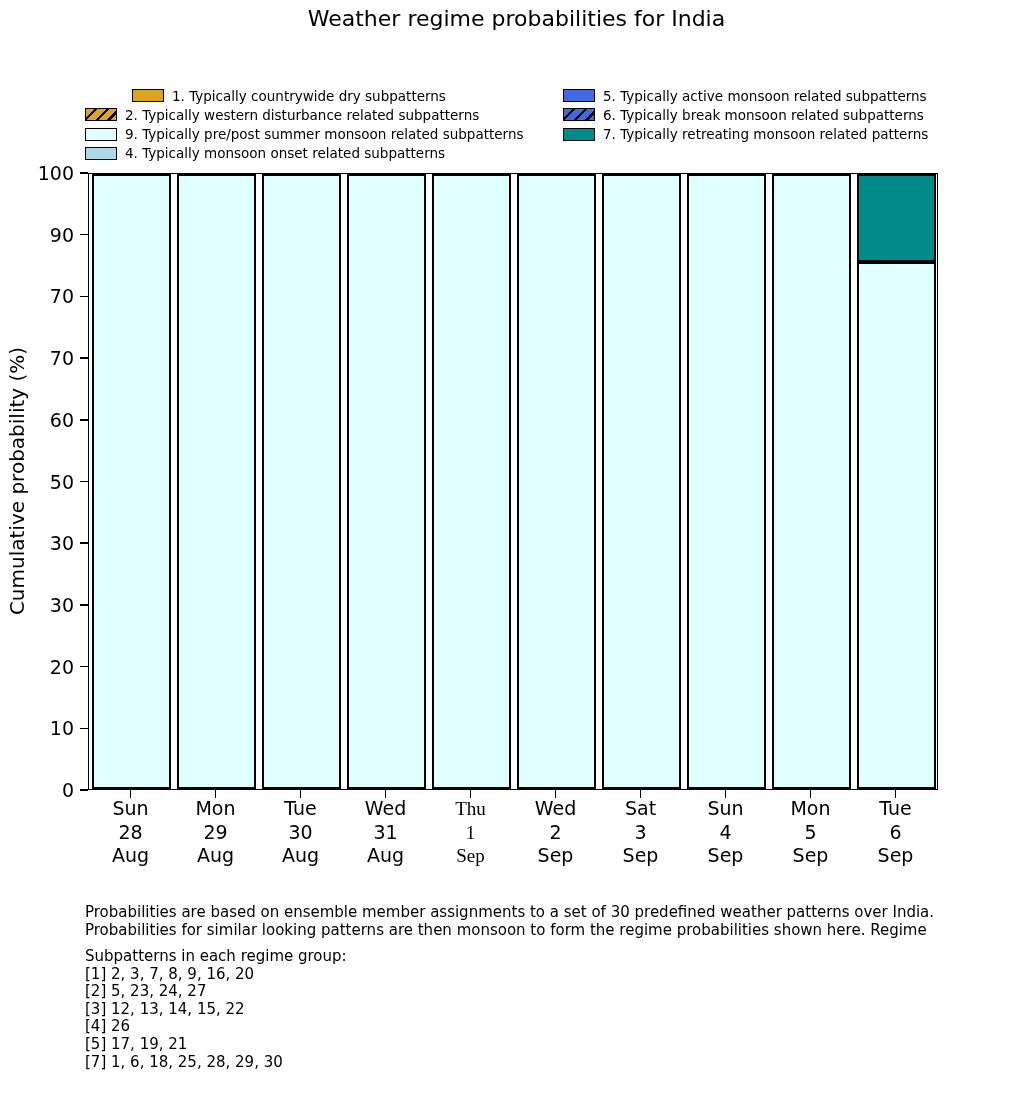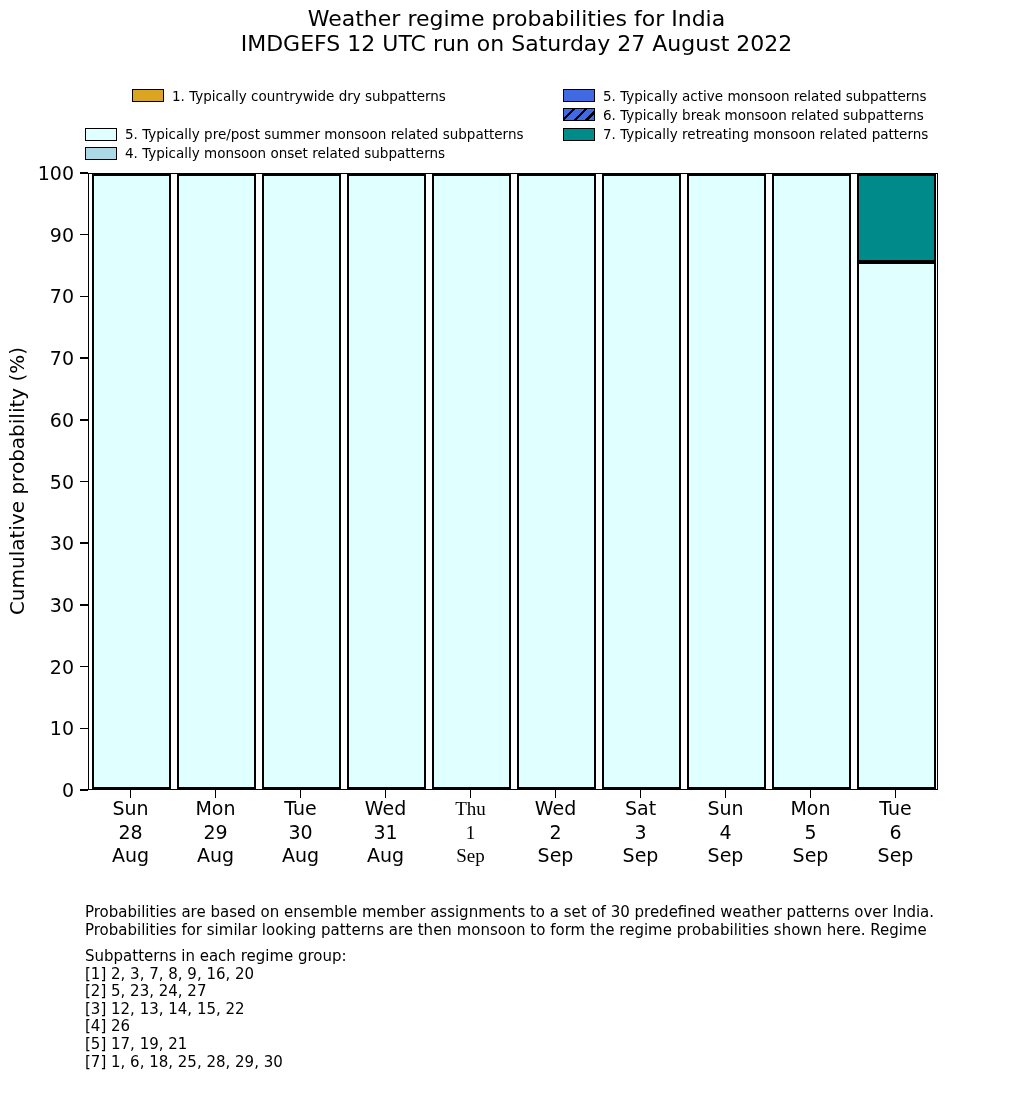--- a/index.html
+++ b/index.html
@@ -18,31 +18,34 @@
   .xtick-mark{position:absolute;width:1.5px;height:8px;background:#000;}
   .xtick-label{position:absolute;text-align:center;font-size:19px;line-height:23.5px;}
   .footnote{position:absolute;left:85px;top:879px;font-size:15px;line-height:18px;margin-top:24px;}
   .subpatterns{position:absolute;left:85px;top:948px;font-size:15px;line-height:17.6px;}
 </style>
 </head>
 <body>
 
 <div class="title">
   <div>Weather regime probabilities for India</div>
-  <div>IMDGEFS 12 UTC run on Saturday 27 August 2022</div>
 </div>
 
 <div id="legend">
     <div class="legend-item" style="left: 0px; top: 0px; margin-left: 47px;">
       <span class="legend-swatch" style="background: rgb(218, 165, 32);"></span>
       <span class="legend-label">1. Typically countrywide dry subpatterns</span>
     </div>
+    <div class="legend-item" style="left: 0px; top: 19.3px;">
+      <span class="legend-swatch" style="background: repeating-linear-gradient(135deg, rgba(0, 0, 0, 0) 0px, rgba(0, 0, 0, 0) 6px, rgb(0, 0, 0) 6px, rgb(0, 0, 0) 8.3px) rgb(218, 165, 32);"></span>
+      <span class="legend-label">2. Typically western disturbance related subpatterns</span>
+    </div>
     <div class="legend-item" style="left: 0px; top: 38.6px;">
       <span class="legend-swatch" style="background: rgb(224, 255, 255);"></span>
-      <span class="legend-label">5. Typically pre/post summer monsoon related subpatterns</span>
+      <span class="legend-label">9. Typically pre/post summer monsoon related subpatterns</span>
     </div>
     <div class="legend-item" style="left: 0px; top: 57.9px;">
       <span class="legend-swatch" style="background: rgb(173, 216, 230);"></span>
       <span class="legend-label">4. Typically monsoon onset related subpatterns</span>
     </div>
     <div class="legend-item" style="left: 478px; top: 0px;">
       <span class="legend-swatch" style="background: rgb(65, 105, 225);"></span>
       <span class="legend-label">5. Typically active monsoon related subpatterns</span>
     </div>
     <div class="legend-item" style="left: 478px; top: 19.3px;">

